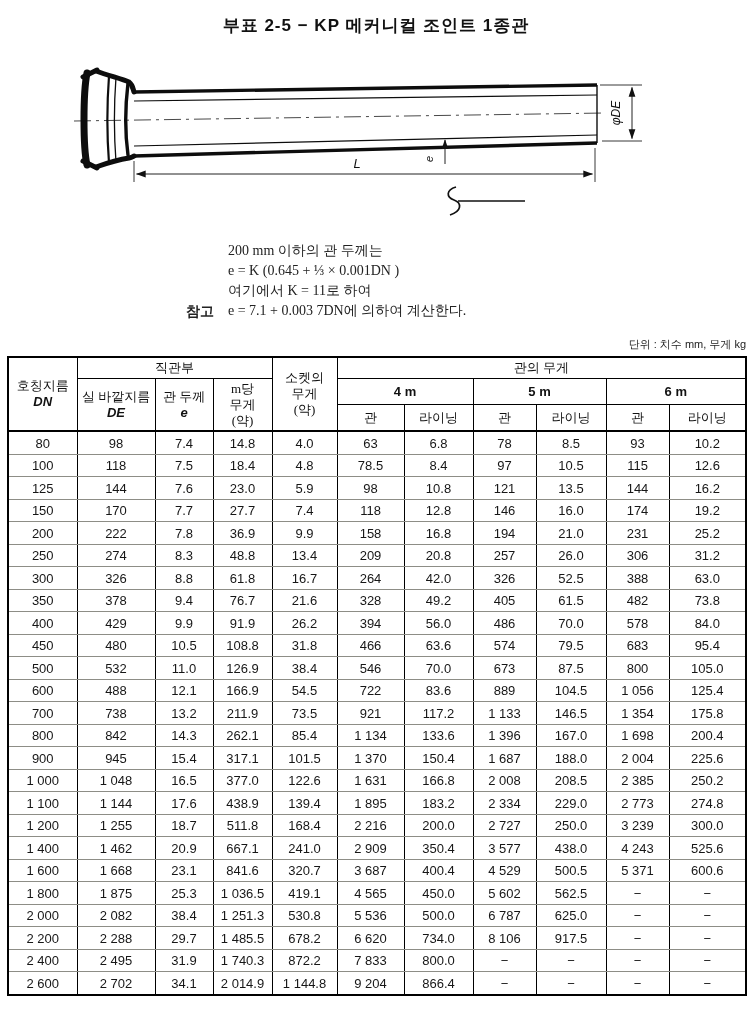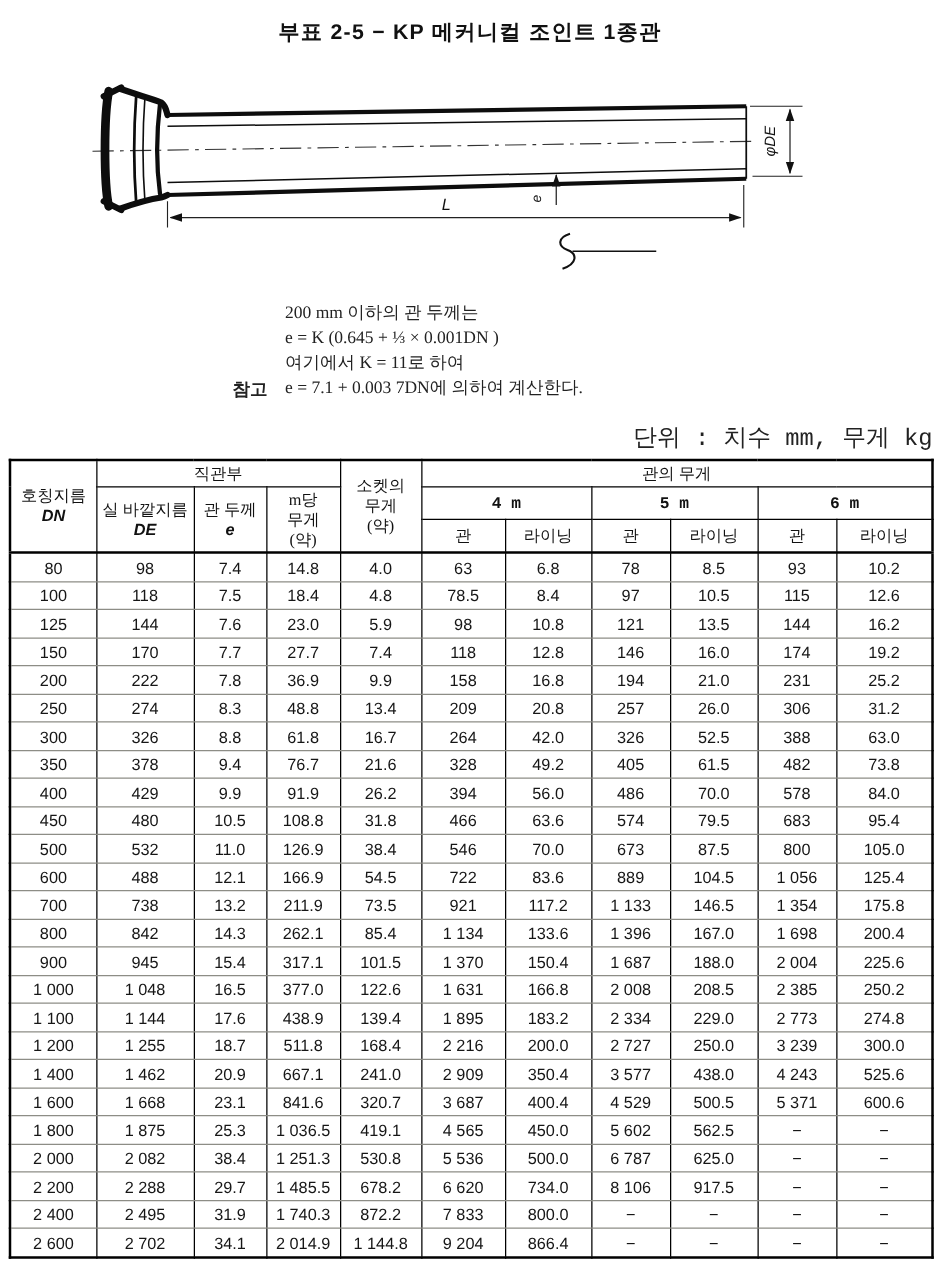--- a/index.html
+++ b/index.html
@@ -14,40 +14,40 @@
 
   .figure{margin:26px 0 0 52px;width:648px;height:168px;}
 
   .note{display:flex;margin:10px 0 0 186px;
     font-family:"Liberation Serif",serif;font-size:14px;line-height:20px;color:#222;align-items:flex-end;}
   .note-label{font-family:"Liberation Sans",sans-serif;font-weight:bold;margin-right:14px;white-space:nowrap;}
   .note-lines div{white-space:nowrap;}
   .note-lines .formula{}
 
   .unit-line{margin:16px 6px 4px 0;text-align:right;
-    font-family:Liberation Mono, monospace;font-size:19px;color:#222;}
+    font-family:Liberation Sans, sans-serif;font-size:11px;color:#222;}
 
   table.spec{
     margin-left:7px;width:738px;border-collapse:collapse;table-layout:fixed;
     border:2.5px solid #000;
   }
   thead{border-bottom:2.5px solid #000;}
   th{
     border:1px solid #000;font-weight:normal;
     font-family:"Liberation Serif",serif;font-size:13px;line-height:1.22;
     padding:2px 0;text-align:center;vertical-align:middle;color:#111;
   }
   td{
     border-left:1px solid #000;border-right:1px solid #000;
     border-top:1px solid #8d8d86;border-bottom:1px solid #8d8d86;
     height:21.5px;padding:0;text-align:center;vertical-align:middle;
     font-family:"Liberation Sans",sans-serif;font-size:13px;color:#161616;
   }
   .var{font-family:"Liberation Sans",sans-serif;font-style:italic;font-weight:bold;}
-  .blen{font-family:Liberation Mono, monospace;font-weight:bold;}
+  .blen{font-family:Liberation Sans, sans-serif;font-weight:bold;}
   svg text{font-family:"Liberation Sans",sans-serif;fill:#111;}
 </style>
 </head>
 <body>
 
 <div class="page">
 
   <h1 class="doc-title">부표 2-5 − KP 메커니컬 조인트 1종관</h1>
 
   <div class="figure">

